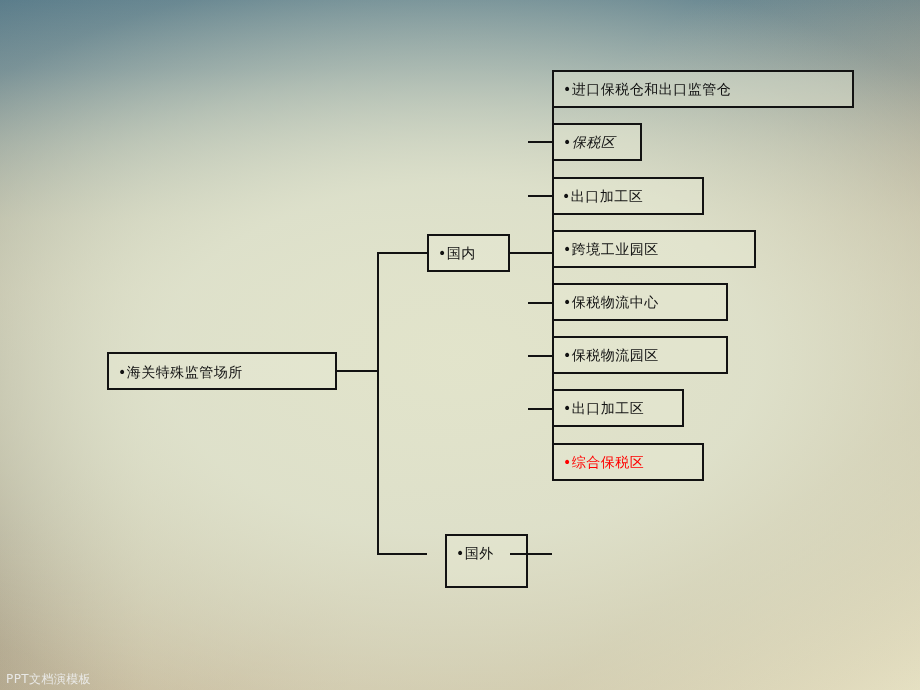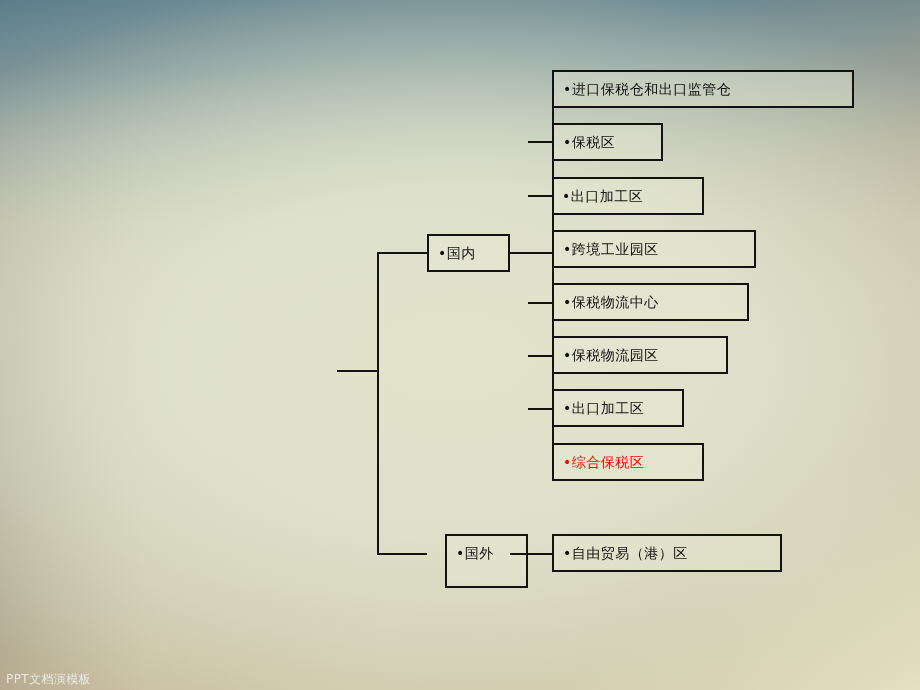--- a/index.html
+++ b/index.html
@@ -69,20 +69,21 @@
     color: rgba(244,246,250,0.80);
     letter-spacing: 0.4px;
     white-space: nowrap;
   }
 </style>
 </head>
 <body>
 
 <div id="slide">
 
+  <div class="node overflow" style="left:107px; top:352px; width:230px; height:38px;">•海关特殊监管场所</div>
 
   <div class="hline" style="left:337px; top:370px; width:40px;"></div>
 
   <div class="vline" style="left:377px; top:252px; height:301px;"></div>
 
   <div class="hline" style="left:377px; top:252px; width:50px;"></div>
 
   <div class="hline" style="left:377px; top:553px; width:50px;"></div>
 
   <div class="node" style="left:427px; top:234px; width:83px; height:38px;">•国内</div>
@@ -92,35 +93,34 @@
   <div class="vline" style="left:552px; top:88px; height:388px;"></div>
 
   <div class="hline" style="left:528px; top:141px; width:24px;"></div>
   <div class="hline" style="left:528px; top:195px; width:24px;"></div>
   <div class="hline" style="left:528px; top:302px; width:24px;"></div>
   <div class="hline" style="left:528px; top:355px; width:24px;"></div>
   <div class="hline" style="left:528px; top:408px; width:24px;"></div>
 
   <div class="node" style="left:552px; top:70px; width:302px; height:38px;">•进口保税仓和出口监管仓</div>
 
-  <div class="node" style="left:552px; top:123px; width:111px; height:38px;">•保税区</div>
+  <div class="node" style="left:552px; top:123px; width:90px; height:38px;font-style:italic;">•保税区</div>
 
   <div class="node" style="left:552px; top:177px; width:152px; height:38px;padding-left:8px;">•出口加工区</div>
 
   <div class="node" style="left:552px; top:230px; width:204px; height:38px;">•跨境工业园区</div>
 
-  <div class="node" style="left:552px; top:283px; width:197px; height:38px;">•保税物流中心</div>
+  <div class="node" style="left:552px; top:283px; width:176px; height:38px;">•保税物流中心</div>
 
   <div class="node" style="left:552px; top:336px; width:176px; height:38px;">•保税物流园区</div>
 
   <div class="node" style="left:552px; top:389px; width:132px; height:38px;">•出口加工区</div>
 
   <div class="node red" style="left:552px; top:443px; width:152px; height:38px;">•综合保税区</div>
 
   <div class="node" style="left:445px; top:534px; width:83px; height:54px;">•国外</div>
 
   <div class="hline" style="left:510px; top:553px; width:42px;"></div>
 
-  <div class="node" style="left:552px; top:534px; width:230px; height:38px;">•自由贸易（港）区</div>
 
   <div id="watermark">PPT文档演模板</div>
 
 </div>
 
 </body></html>

